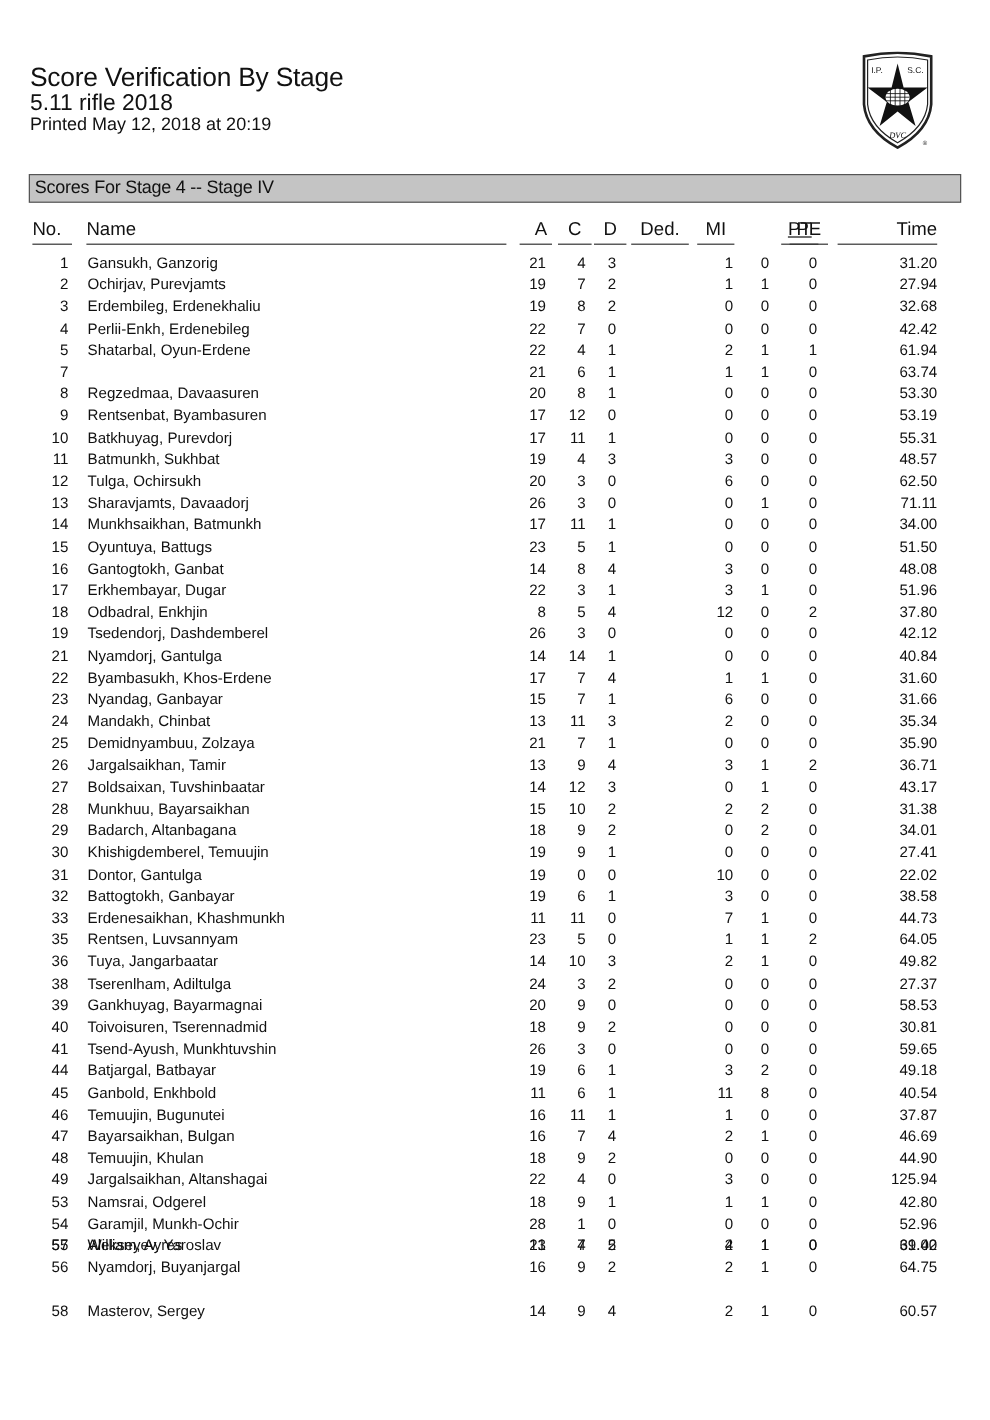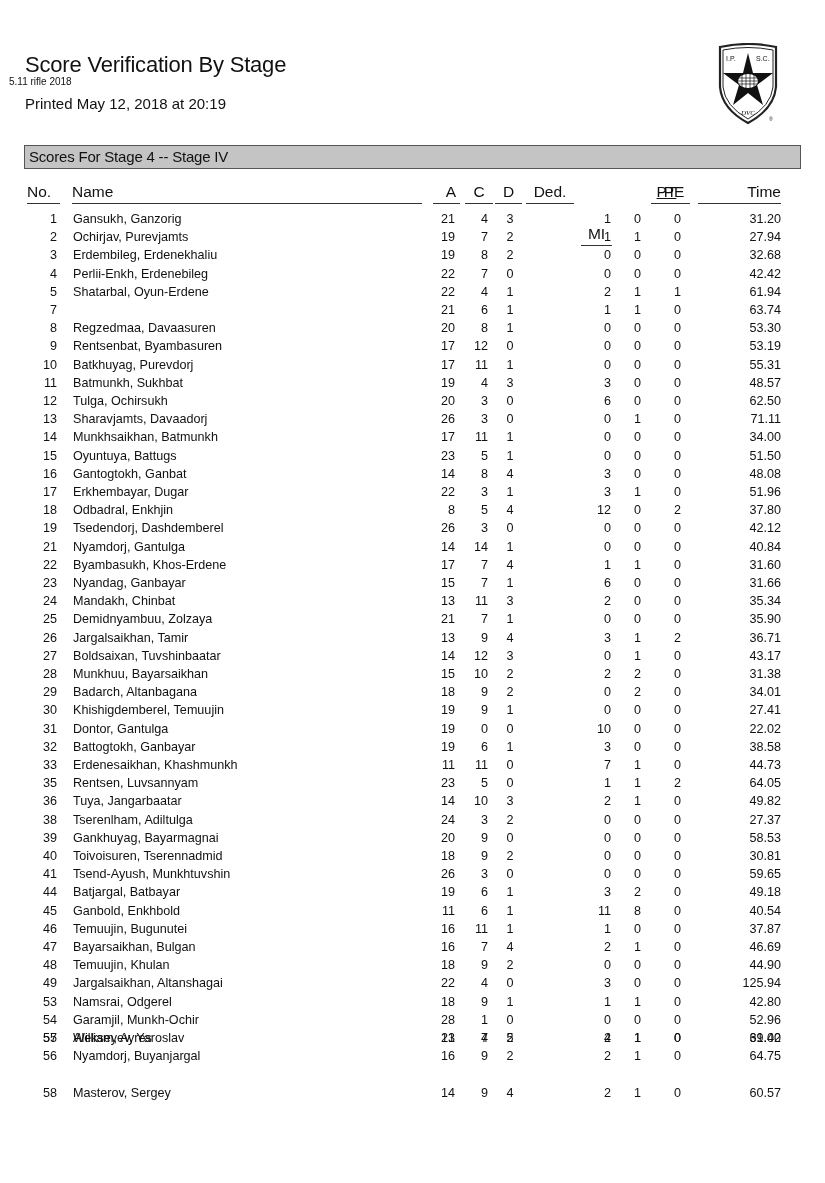--- a/index.html
+++ b/index.html
@@ -1,21 +1,21 @@
 <!DOCTYPE html>
 <html><head>
 <meta charset="utf-8">
 <style>
   html, body { margin: 0; padding: 0; background: #ffffff; }
   body {
     width: 825px; height: 1183px; position: relative; overflow: hidden;
     font-family: "Liberation Sans", sans-serif; color: #111;
   }
   .title { position: absolute; left: 25px; top: 52px; font-size: 22px; letter-spacing: -0.2px; }
-  .subtitle { position: absolute; left: 9px; top: 76px; font-size: 10px; }
+  .subtitle { position: absolute; left: 25px; top: 76px; font-size: 19px; }
   .printed { position: absolute; left: 25px; top: 95px; font-size: 15px; }
   .logo { position: absolute; left: 717px; top: 43px; width: 62px; height: 82px; }
   .stage-bar {
     position: absolute; left: 24px; top: 145px; width: 777px; height: 24px;
     background: #c4c4c4; border: 1px solid #555; box-sizing: border-box;
     font-size: 15px; line-height: 22px; padding-left: 4px; letter-spacing: -0.2px;
   }
   .hdr { position: absolute; top: 182px; font-size: 15.5px; height: 22px; line-height: 20px;
          border-bottom: 1.5px solid #333; box-sizing: border-box; }
   .hdr.r { text-align: right; }
@@ -62,21 +62,21 @@
 
 <div class="stage-bar">Scores For Stage 4 -- Stage IV</div>
 
 <div>
   <div class="hdr" style="left:27px;width:33px;">No.</div>
   <div class="hdr" style="left:72px;width:350px;">Name</div>
   <div class="hdr r" style="left:433px;width:27px;padding-right:4px;">A</div>
   <div class="hdr c" style="left:465px;width:28px;">C</div>
   <div class="hdr c" style="left:495px;width:27px;">D</div>
   <div class="hdr c" style="left:526px;width:48px;">Ded.</div>
-  <div class="hdr c" style="left:581px;width:31px;margin-top:42px;">MI</div>
+  <div class="hdr c" style="left:581px;width:31px;">MI</div>
   <div class="hdr c" style="left:651px;width:31px;text-decoration:underline;">PT</div>
   <div class="hdr c" style="left:658px;width:32px;">PE</div>
   <div class="hdr r" style="left:698px;width:83px;">Time</div>
 </div>
 
 <div id="rows">
     <div class="row" style="top: 210px;">
       <span class="cell c-no">1</span>
       <span class="cell c-name">Gansukh, Ganzorig</span>
       <span class="cell c-a">21</span>

